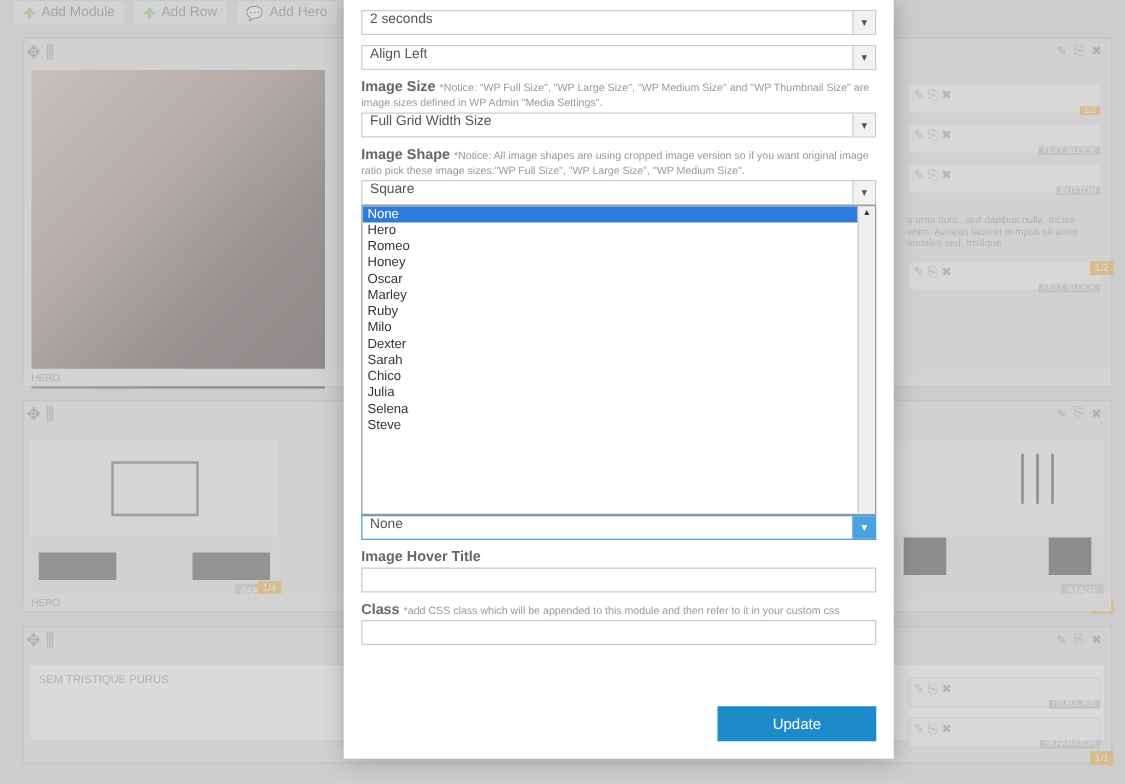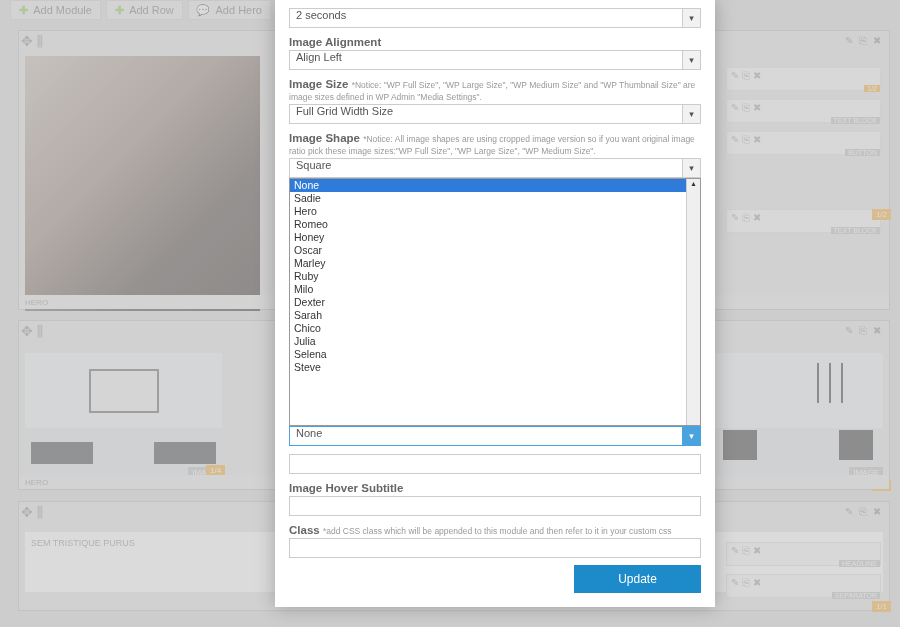--- a/index.html
+++ b/index.html
@@ -93,20 +93,21 @@
         <span class="tag" style="background:#f5a623">1/2</span>
       </div>
    <div class="mini-card" style="top:68px">
         <span class="mini-ic">✎ ⎘ ✖</span>
         <span class="tag">TEXT BLOCK</span>
       </div>
    <div class="mini-card" style="top:100px">
         <span class="mini-ic">✎ ⎘ ✖</span>
         <span class="tag">BUTTON</span>
       </div>
+   <div class="txt" style="top:140px">s urna nunc, sed dapibus nulla. tricies enim. Aenean laoreet ni mpus sit amet sodales sed, tristique</div>
    <div class="mini-card" style="top:178px">
         <span class="mini-ic">✎ ⎘ ✖</span>
         <span class="tag">TEXT BLOCK</span>
       </div>
    <span class="pill orange" style="right:-2px;top:178px">1/2</span>
  </div>
 
  <div class="section hero2">
    <div class="handle">
         <span>✥</span>
@@ -162,57 +163,52 @@
    <span class="pill orange" style="right:-2px;bottom:-2px">1/1</span>
  </div>
 
  <div class="overlay"></div>
 
  <div class="modal">
    <div class="field">
      <div class="sel"><span>2 seconds</span><span class="chev">▾</span></div>
    </div>
    <div class="field">
-     <div class="lbl">Image Alignment</div>
      <div class="sel"><span>Align Left</span><span class="chev">▾</span></div>
    </div>
    <div class="field">
      <div class="lbl"><span>Image Size</span> <span class="note">*Notice: "WP Full Size", "WP Large Size", "WP Medium Size" and "WP Thumbnail Size" are image sizes defined in WP Admin "Media Settings".</span></div>
      <div class="sel"><span>Full Grid Width Size</span><span class="chev">▾</span></div>
    </div>
    <div class="field">
      <div class="lbl"><span>Image Shape</span> <span class="note">*Notice: All image shapes are using cropped image version so if you want original image ratio pick these image sizes:"WP Full Size", "WP Large Size", "WP Medium Size".</span></div>
      <div class="sel"><span>Square</span><span class="chev">▾</span></div>
    </div>
    <div class="dropdown" id="dd">
      <div class="scroll">
           <div class="arr">▴</div>
         </div>
    <div class="opt sel-row">None</div>
-        <div class="opt">Sadie</div>
         <div class="opt">Hero</div>
         <div class="opt">Romeo</div>
         <div class="opt">Honey</div>
         <div class="opt">Oscar</div>
         <div class="opt">Marley</div>
         <div class="opt">Ruby</div>
         <div class="opt">Milo</div>
         <div class="opt">Dexter</div>
         <div class="opt">Sarah</div>
         <div class="opt">Chico</div>
         <div class="opt">Julia</div>
         <div class="opt">Selena</div>
         <div class="opt">Steve</div>
       </div>
    <div class="sel blue" style="margin-top:0"><span>None</span><span class="chev" style="background:#4aa3df;color:#fff;border-left:1px solid #4aa3df">▾</span></div>
    <div class="field">
-     <input class="txtin" style="">
-   </div>
-   <div class="field">
-     <div class="lbl">Image Hover Subtitle</div>
+     <div class="lbl">Image Hover Title</div>
      <input class="txtin" style="">
    </div>
    <div class="field">
      <div class="lbl"><span>Class</span> <span class="note">*add CSS class which will be appended to this module and then refer to it in your custom css</span></div>
      <input class="txtin" style="">
    </div>
    <button class="btn-update">Update</button>
  </div>
 </div>
 

